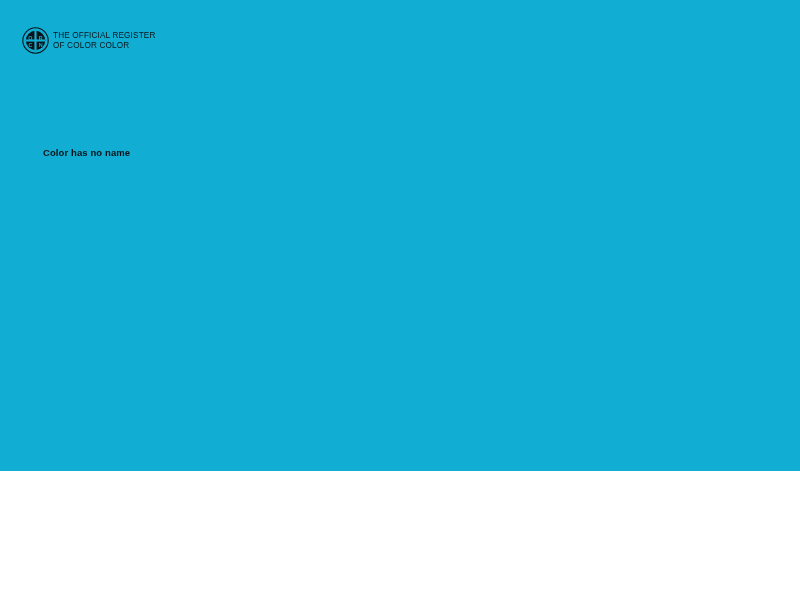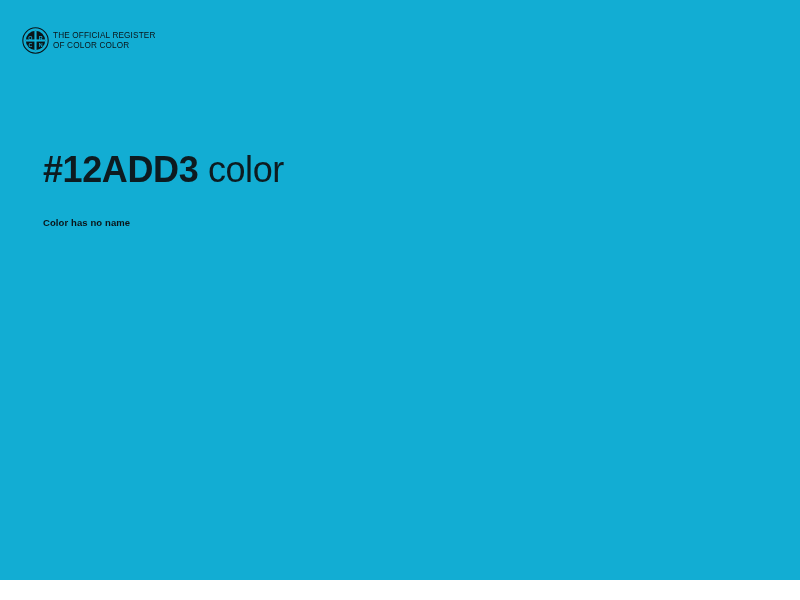--- a/index.html
+++ b/index.html
@@ -10,21 +10,21 @@
   body {
     width: 800px;
     height: 600px;
     overflow: hidden;
     font-family: "Liberation Sans", sans-serif;
   }
 
   #page {
     position: relative;
     width: 800px;
-    height: 580px;
+    height: 471px;
     background: #12add3;
   }
 
   
   #brand {
     position: absolute;
     left: 22px;
     top: 27px;
     display: flex;
     align-items: center;
@@ -109,19 +109,18 @@
 
     <div id="brand-text">
       <div class="brand-line">THE OFFICIAL REGISTER</div>
       <div class="brand-line">OF COLOR COLOR</div>
     </div>
 
   </div>
 
   <div id="main">
 
-    <h1 id="headline"><span class="hex">#12ADD3</span><span class="word"> color</span></h1>
 
     <div id="subline">Color has no name</div>
 
   </div>
 
 </div>
 
 </body></html>

